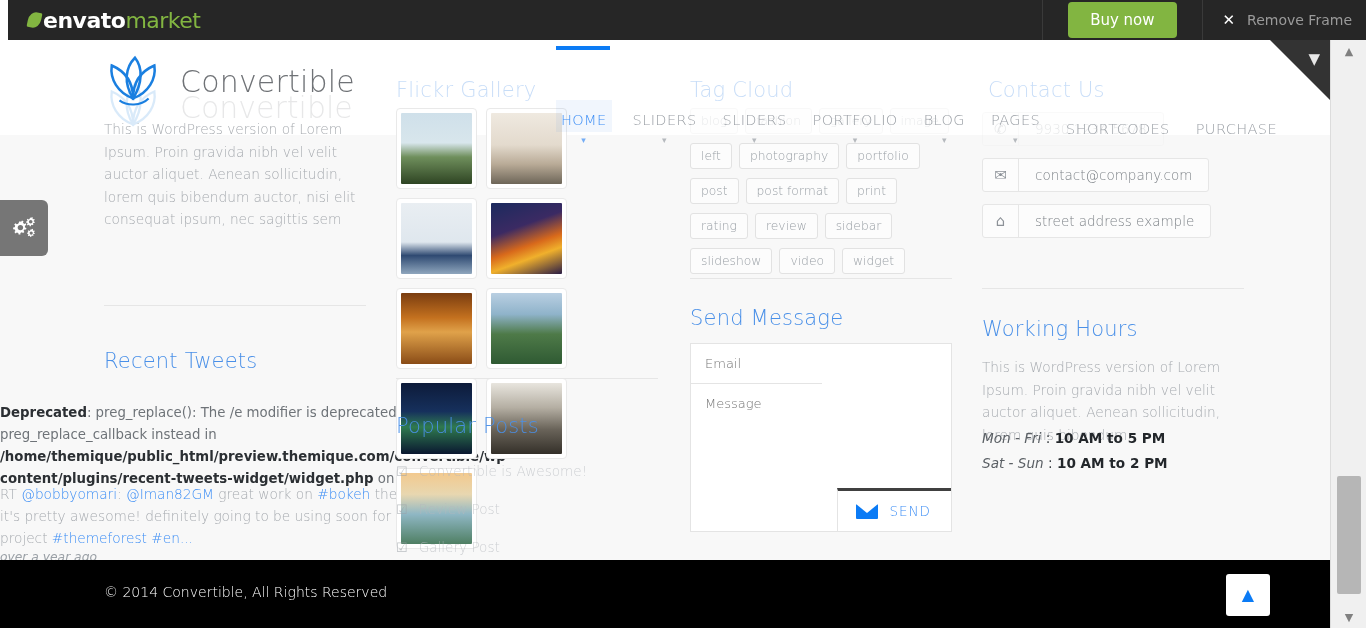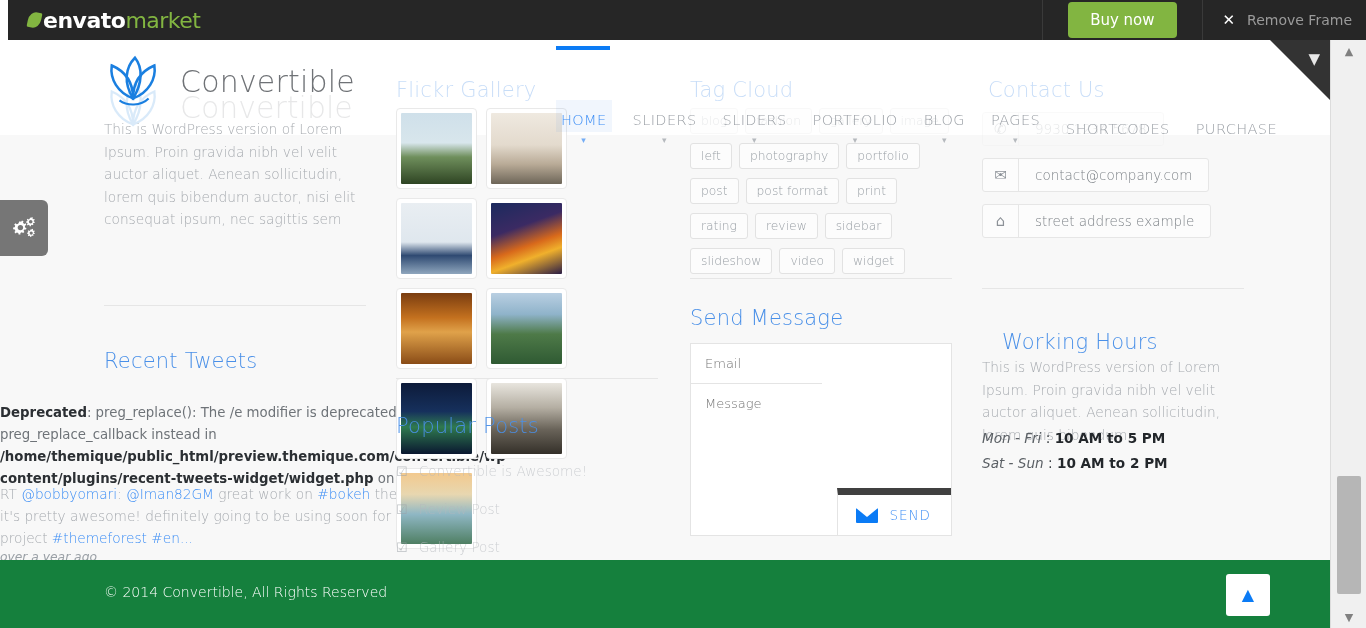--- a/index.html
+++ b/index.html
@@ -176,21 +176,21 @@
   .finput {
     border: none; outline: none; font-family: inherit; font-size: 13px; color: #a7abb0;
     font-weight: 300; padding: 12px 14px; background: transparent;
   }
   #f-name { width: 131px; border-right: 1px solid #e4e4e4; border-bottom: 1px solid #e4e4e4; }
   #f-email { width: 131px; border-bottom: 1px solid #e4e4e4; }
   #f-msg { width: 262px; height: 100px; resize: none; }
   #send-row { display: flex; justify-content: flex-end; }
   #send-btn {
     display: flex; align-items: center; gap: 11px; border-left: 1px solid #e4e4e4;
-    border-top: 7px solid #404040; padding: 12px 20px 12px 18px; cursor: pointer; background: #fff;
+    border-top: 3px solid #404040; padding: 12px 20px 12px 18px; cursor: pointer; background: #fff;
   }
   #send-label { color: #3d8ef5; font-size: 13.5px; letter-spacing: 1px; font-weight: 300; }
   .env-icon { width: 22px; height: 15px; background: #0b7bf5; position: relative; border-radius: 1px; }
   .env-icon::after {
     content: ""; position: absolute; top: 0; left: 0; width: 0; height: 0;
     border-left: 11px solid transparent; border-right: 11px solid transparent;
     border-top: 9px solid #ffffff;
   }
 
   
@@ -201,30 +201,30 @@
     border: 1px solid #e6e6e6; border-radius: 3px; background: #fcfcfc; width: fit-content;
     cursor: pointer;
   }
   .chip-ico {
     width: 36px; height: 32px; display: flex; align-items: center; justify-content: center;
     border-right: 1px solid #e6e6e6; color: #8d9298; font-size: 15px;
   }
   .chip-txt { padding: 0 16px; font-size: 13.5px; color: #7f8489; font-weight: 300; line-height: 32px; }
   .contact-chip.faded { opacity: 0.20; }
   #c4-hr { position: absolute; top: 248px; left: 0; width: 262px; }
-  #c4-wh-title { position: absolute; top: 290px; left: 0; margin-left: 20px; }
+  #c4-wh-title { position: absolute; top: 277px; left: 0; }
   #wh-desc { position: absolute; top: 316px; left: 0; width: 258px; }
   #wh-rows { position: absolute; top: 386px; left: 0; width: 262px; }
   .wh-row { font-size: 13.6px; line-height: 25px; color: #3c4044; }
   .wh-day { font-style: italic; font-weight: 300; color: #5b6065; }
   .wh-time { font-weight: 700; color: #23272b; }
 
   
   #footer {
-    position: absolute; left: 0; bottom: 0; width: 1330px; height: 68px; background: #15803d;
+    position: absolute; left: 0; bottom: 0; width: 1330px; height: 68px; background: #000000;
   }
   #copyright {
     position: absolute; left: 104px; top: 24px; color: #ffffff; font-size: 14px; font-weight: 300;
   }
   #to-top {
     position: absolute; right: 60px; top: 14px; width: 44px; height: 42px; background: #ffffff;
     border-radius: 3px; display: flex; align-items: center; justify-content: center; cursor: pointer;
   }
   #to-top-chevron { color: #0b7bf5; font-size: 16px; line-height: 1; }
 

